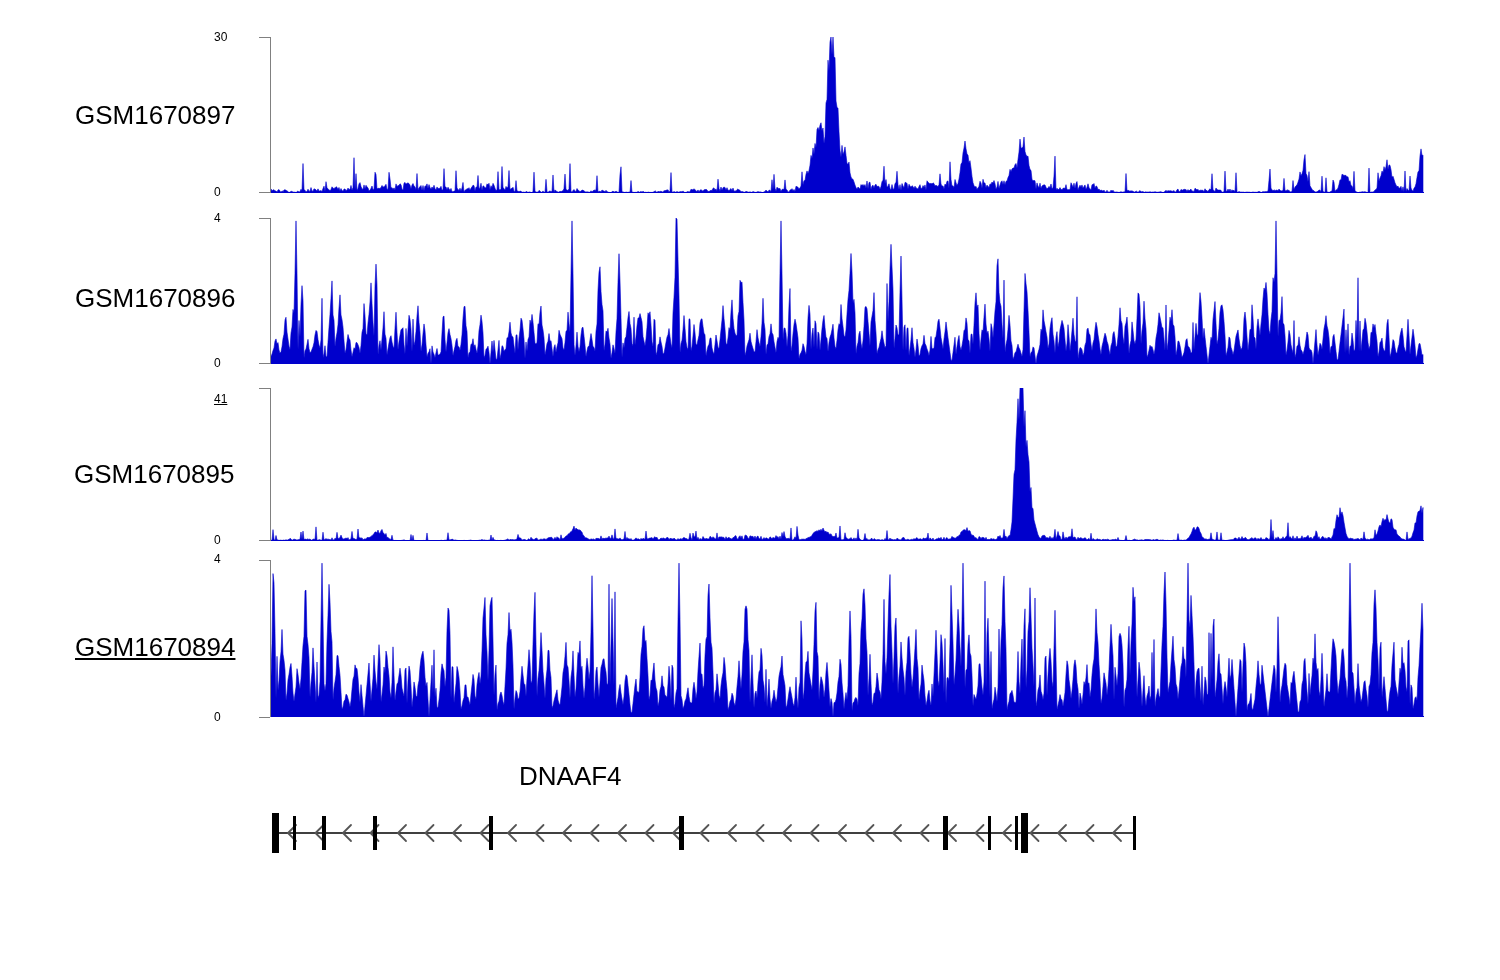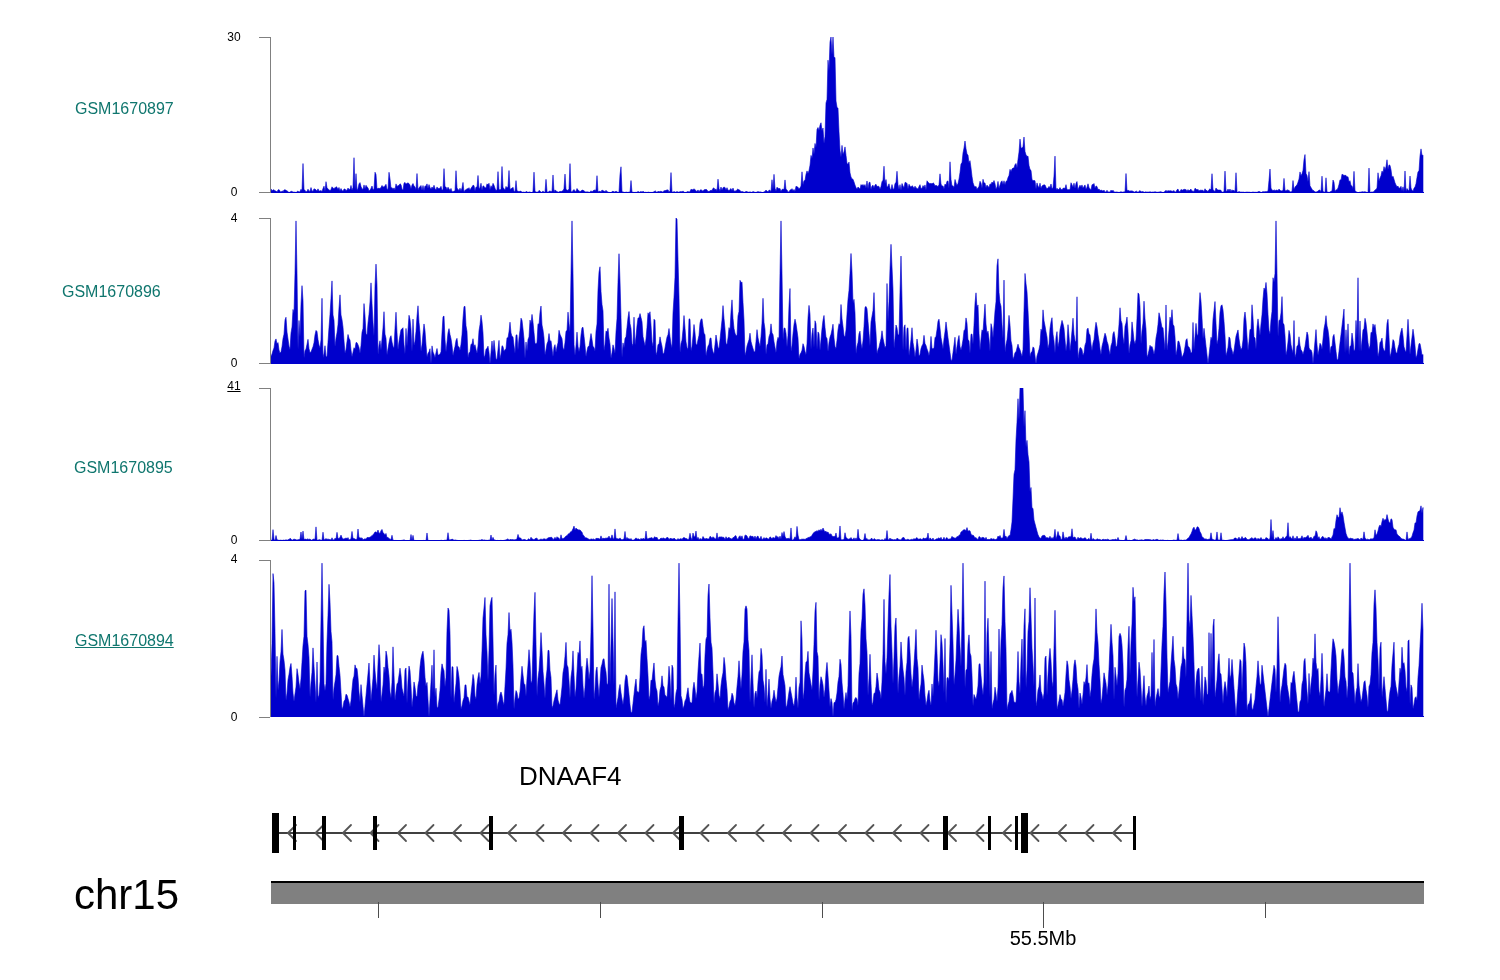--- a/index.html
+++ b/index.html
@@ -2,25 +2,25 @@
 <html><head>
 <meta charset="utf-8">
 <style>
   html,body{margin:0;padding:0;background:#ffffff;}
   body{width:1500px;height:980px;position:relative;overflow:hidden;
        font-family:"Liberation Sans","DejaVu Sans",sans-serif;color:#000;}
   .stage{position:absolute;left:0;top:0;width:1500px;height:980px;}
 
   
   .track{position:absolute;left:0;width:1500px;}
-  .track-label{position:absolute;font-size:16px;color:#0f766e;white-space:nowrap;
+  .track-label{position:absolute;font-size:26px;color:#000000;white-space:nowrap;
                text-align:right;}
   .axis{position:absolute;width:1px;background:#808080;left:270px;}
   .axis-top-tick,.axis-bot-tick{position:absolute;height:1px;background:#808080;width:11px;left:259px;}
-  .axis-num{position:absolute;font-size:12px;color:#000;text-align:center;
+  .axis-num{position:absolute;font-size:12px;color:#000;text-align:left;
             width:40px;left:214px;line-height:1;}
   .plot{position:absolute;left:271px;overflow:hidden;}
   .plot svg{display:block;}
 
   
   .gene-row{position:absolute;left:0;width:1235px;}
   .gene-name{position:absolute;font-size:26px;color:#000;white-space:nowrap;}
   .gene-svg{position:absolute;left:0;top:0;}
 
   
@@ -44,37 +44,37 @@
     <div class="axis-bot-tick" style="top:192px;"></div>
     <div class="plot" style="top:37px;width:1153px;height:156px;">
       <svg id="sig0" width="1153" height="156" viewBox="0 0 1153 156" preserveAspectRatio="none">
           <path d="M0,156 L0,151.94 L1,154.03 L2,152.82 L3,152.88 L4,153.86 L5,154.08 L6,154.94 L7,153.04 L8,152.61 L9,153.99 L10,155.44 L11,153.85 L12,154.67 L13,152.96 L14,152.78 L15,153.29 L16,153.93 L17,154.46 L18,155.52 L19,155.13 L20,154.13 L21,154.50 L22,155.02 L23,155.20 L24,155.10 L25,155.56 L26,154.83 L27,153.90 L28,155.18 L29,154.51 L30,152.27 L31,153.47 L32,126.55 L33,152.74 L34,153.26 L35,154.80 L36,154.44 L37,152.19 L38,153.90 L39,154.48 L40,150.55 L41,153.95 L42,154.29 L43,151.77 L44,152.32 L45,152.80 L46,153.88 L47,151.85 L48,154.00 L49,154.07 L50,153.41 L51,154.41 L52,151.53 L53,149.17 L54,154.26 L55,144.68 L56,150.68 L57,151.83 L58,152.95 L59,153.51 L60,152.47 L61,149.78 L62,151.28 L63,151.43 L64,150.88 L65,149.69 L66,150.31 L67,152.49 L68,150.44 L69,154.00 L70,151.53 L71,153.57 L72,154.18 L73,152.09 L74,151.95 L75,153.39 L76,153.25 L77,151.06 L78,152.58 L79,152.41 L80,148.43 L81,153.25 L82,150.47 L83,120.72 L84,152.93 L85,136.66 L86,153.51 L87,151.27 L88,146.89 L89,145.60 L90,149.61 L91,151.85 L92,152.42 L93,147.93 L94,151.63 L95,148.24 L96,149.95 L97,150.83 L98,154.05 L99,153.05 L100,151.38 L101,149.01 L102,152.41 L103,152.50 L104,135.21 L105,137.44 L106,152.03 L107,151.22 L108,151.34 L109,151.50 L110,150.57 L111,148.48 L112,149.64 L113,150.26 L114,148.66 L115,147.31 L116,152.28 L117,152.21 L118,135.28 L119,141.90 L120,151.14 L121,150.62 L122,152.62 L123,150.85 L124,152.90 L125,146.88 L126,149.43 L127,148.65 L128,148.45 L129,146.78 L130,147.61 L131,152.11 L132,153.26 L133,146.22 L134,145.40 L135,147.14 L136,146.13 L137,145.95 L138,146.58 L139,148.20 L140,151.78 L141,148.05 L142,146.52 L143,149.02 L144,149.96 L145,152.52 L146,136.54 L147,152.93 L148,150.63 L149,149.87 L150,148.48 L151,153.41 L152,148.51 L153,153.69 L154,148.85 L155,149.48 L156,146.87 L157,151.43 L158,147.60 L159,150.40 L160,152.31 L161,149.94 L162,151.49 L163,148.26 L164,151.57 L165,153.07 L166,149.93 L167,151.50 L168,151.38 L169,151.32 L170,149.32 L171,153.30 L172,152.59 L173,131.64 L174,149.89 L175,149.98 L176,152.67 L177,150.18 L178,151.76 L179,153.49 L180,151.42 L181,154.44 L182,154.83 L183,153.99 L184,154.02 L185,133.73 L186,150.91 L187,152.50 L188,153.42 L189,151.18 L190,153.95 L191,151.05 L192,145.41 L193,154.96 L194,153.18 L195,152.63 L196,151.83 L197,151.69 L198,150.66 L199,153.37 L200,151.21 L201,149.86 L202,148.21 L203,148.60 L204,154.10 L205,150.05 L206,150.20 L207,138.48 L208,151.63 L209,150.85 L210,146.23 L211,153.14 L212,148.84 L213,149.37 L214,150.72 L215,151.06 L216,146.85 L217,148.04 L218,146.25 L219,152.67 L220,148.66 L221,150.84 L222,146.37 L223,148.25 L224,151.27 L225,153.52 L226,152.76 L227,134.63 L228,151.98 L229,153.25 L230,151.64 L231,129.53 L232,150.27 L233,151.77 L234,152.92 L235,149.39 L236,150.72 L237,149.88 L238,133.54 L239,152.44 L240,151.68 L241,151.25 L242,150.26 L243,154.24 L244,154.79 L245,143.63 L246,153.87 L247,154.25 L248,154.50 L249,154.34 L250,154.10 L251,155.39 L252,155.07 L253,155.10 L254,155.44 L255,154.44 L256,154.80 L257,155.51 L258,154.93 L259,154.96 L260,155.56 L261,155.48 L262,154.60 L263,135.15 L264,154.34 L265,155.12 L266,155.12 L267,155.14 L268,153.43 L269,153.98 L270,155.34 L271,155.27 L272,153.92 L273,155.43 L274,155.04 L275,142.30 L276,154.36 L277,155.44 L278,154.19 L279,154.09 L280,154.38 L281,154.60 L282,137.98 L283,154.90 L284,152.85 L285,153.94 L286,154.56 L287,155.10 L288,155.17 L289,154.04 L290,154.83 L291,154.06 L292,153.72 L293,151.60 L294,137.07 L295,152.58 L296,153.00 L297,153.60 L298,151.71 L299,126.62 L300,154.34 L301,155.13 L302,153.50 L303,152.51 L304,154.16 L305,154.56 L306,151.50 L307,153.07 L308,153.89 L309,154.45 L310,154.34 L311,153.00 L312,153.34 L313,153.80 L314,154.76 L315,155.06 L316,154.85 L317,154.98 L318,155.16 L319,155.37 L320,153.78 L321,154.83 L322,153.91 L323,153.06 L324,153.14 L325,153.21 L326,138.70 L327,155.00 L328,154.36 L329,154.31 L330,154.91 L331,152.98 L332,153.74 L333,154.00 L334,154.77 L335,153.37 L336,154.40 L337,155.20 L338,155.40 L339,155.46 L340,155.55 L341,154.87 L342,154.03 L343,155.00 L344,154.85 L345,154.19 L346,154.67 L347,155.62 L348,154.93 L349,137.85 L350,129.79 L351,154.75 L352,154.90 L353,155.25 L354,155.53 L355,155.04 L356,155.23 L357,155.47 L358,154.99 L359,155.16 L360,143.56 L361,155.23 L362,155.14 L363,155.47 L364,155.31 L365,155.35 L366,155.29 L367,154.27 L368,155.22 L369,155.24 L370,154.13 L371,155.50 L372,154.11 L373,155.24 L374,155.44 L375,155.07 L376,155.68 L377,154.99 L378,155.27 L379,155.47 L380,155.34 L381,155.51 L382,155.23 L383,154.84 L384,153.71 L385,154.68 L386,155.40 L387,154.17 L388,154.86 L389,154.49 L390,154.23 L391,154.72 L392,155.17 L393,153.57 L394,153.95 L395,153.08 L396,153.19 L397,152.74 L398,154.92 L399,153.73 L400,135.58 L401,155.25 L402,154.99 L403,154.65 L404,154.87 L405,155.64 L406,154.19 L407,155.59 L408,154.84 L409,154.91 L410,154.36 L411,155.11 L412,153.91 L413,155.15 L414,155.48 L415,155.32 L416,154.97 L417,154.28 L418,155.21 L419,154.44 L420,152.26 L421,152.70 L422,152.84 L423,151.75 L424,152.80 L425,153.75 L426,154.54 L427,152.93 L428,154.67 L429,153.22 L430,152.67 L431,153.39 L432,154.25 L433,152.68 L434,152.78 L435,152.35 L436,152.91 L437,154.53 L438,154.27 L439,154.03 L440,152.98 L441,153.73 L442,151.29 L443,150.89 L444,153.05 L445,151.89 L446,154.08 L447,142.13 L448,151.56 L449,153.98 L450,150.03 L451,153.29 L452,150.64 L453,150.19 L454,150.41 L455,152.94 L456,150.67 L457,153.17 L458,153.54 L459,152.41 L460,151.56 L461,153.84 L462,151.06 L463,153.99 L464,154.37 L465,153.68 L466,152.64 L467,151.91 L468,152.92 L469,153.30 L470,154.86 L471,154.55 L472,154.65 L473,155.32 L474,155.15 L475,154.35 L476,154.67 L477,155.00 L478,155.32 L479,154.76 L480,155.34 L481,155.36 L482,154.45 L483,154.90 L484,155.31 L485,155.42 L486,154.97 L487,154.58 L488,154.93 L489,154.88 L490,154.90 L491,155.61 L492,155.47 L493,154.89 L494,154.42 L495,153.02 L496,154.32 L497,154.73 L498,153.16 L499,153.27 L500,154.51 L501,142.76 L502,152.84 L503,137.33 L504,151.36 L505,153.88 L506,150.17 L507,151.16 L508,151.65 L509,151.38 L510,154.40 L511,152.42 L512,152.11 L513,152.62 L514,142.92 L515,152.42 L516,152.88 L517,154.94 L518,155.00 L519,153.10 L520,152.75 L521,151.64 L522,153.77 L523,152.43 L524,154.42 L525,149.21 L526,149.84 L527,150.18 L528,151.96 L529,150.82 L530,149.12 L531,134.82 L532,147.68 L533,143.71 L534,143.60 L535,137.35 L536,133.92 L537,136.44 L538,133.57 L539,128.24 L540,118.44 L541,121.42 L542,110.96 L543,117.14 L544,106.46 L545,110.83 L546,92.44 L547,90.52 L548,93.62 L549,88.27 L550,85.78 L551,94.10 L552,91.02 L553,106.53 L554,99.41 L555,65.91 L556,62.41 L557,23.16 L558,33.94 L559,5.08 L560,0.00 L561,17.72 L562,0.00 L563,20.47 L564,20.50 L565,64.00 L566,70.24 L567,71.31 L568,94.74 L569,113.29 L570,120.29 L571,108.38 L572,117.58 L573,114.86 L574,109.91 L575,118.31 L576,126.57 L577,127.22 L578,125.12 L579,135.83 L580,139.90 L581,142.03 L582,142.23 L583,144.90 L584,148.05 L585,150.52 L586,151.88 L587,150.02 L588,150.95 L589,151.94 L590,147.57 L591,148.61 L592,147.45 L593,149.18 L594,147.49 L595,151.32 L596,143.98 L597,151.99 L598,145.49 L599,145.17 L600,152.56 L601,149.06 L602,148.17 L603,150.91 L604,148.07 L605,147.22 L606,149.58 L607,149.23 L608,149.40 L609,152.36 L610,149.54 L611,144.65 L612,143.16 L613,129.18 L614,146.87 L615,142.53 L616,150.30 L617,149.15 L618,146.79 L619,151.51 L620,152.75 L621,147.52 L622,152.16 L623,152.05 L624,146.42 L625,145.59 L626,134.22 L627,147.57 L628,152.44 L629,147.66 L630,153.21 L631,146.53 L632,148.99 L633,150.87 L634,145.43 L635,145.45 L636,146.46 L637,152.01 L638,147.24 L639,149.02 L640,150.24 L641,148.67 L642,149.48 L643,151.54 L644,149.15 L645,150.71 L646,151.45 L647,152.00 L648,149.58 L649,147.66 L650,151.38 L651,151.59 L652,148.58 L653,150.54 L654,147.92 L655,152.91 L656,143.77 L657,145.19 L658,146.13 L659,146.74 L660,146.23 L661,147.06 L662,145.84 L663,146.62 L664,149.03 L665,148.16 L666,148.92 L667,149.49 L668,147.78 L669,136.85 L670,146.98 L671,149.36 L672,148.87 L673,151.95 L674,147.05 L675,148.27 L676,144.25 L677,144.00 L678,151.19 L679,124.83 L680,142.51 L681,149.02 L682,148.79 L683,150.79 L684,142.47 L685,145.71 L686,148.48 L687,146.48 L688,141.98 L689,135.53 L690,126.79 L691,125.81 L692,116.00 L693,110.97 L694,104.01 L695,111.70 L696,116.88 L697,118.13 L698,125.94 L699,123.70 L700,131.01 L701,139.38 L702,145.67 L703,148.50 L704,150.26 L705,149.34 L706,152.39 L707,150.87 L708,149.38 L709,144.26 L710,145.96 L711,151.31 L712,142.26 L713,146.09 L714,145.91 L715,150.78 L716,148.11 L717,149.50 L718,150.40 L719,146.91 L720,147.39 L721,145.03 L722,146.37 L723,143.54 L724,146.69 L725,152.26 L726,149.96 L727,144.40 L728,151.38 L729,148.07 L730,144.88 L731,143.77 L732,147.61 L733,143.78 L734,147.67 L735,144.37 L736,144.01 L737,140.61 L738,138.54 L739,132.36 L740,134.80 L741,131.90 L742,131.11 L743,131.01 L744,127.69 L745,126.46 L746,130.91 L747,122.48 L748,115.10 L749,102.06 L750,110.80 L751,111.35 L752,109.59 L753,100.03 L754,114.51 L755,117.78 L756,119.50 L757,119.11 L758,128.47 L759,132.47 L760,133.35 L761,142.31 L762,143.82 L763,143.38 L764,143.78 L765,151.88 L766,145.92 L767,149.10 L768,150.86 L769,146.17 L770,151.49 L771,148.97 L772,148.31 L773,147.87 L774,147.99 L775,150.33 L776,151.86 L777,151.02 L778,149.40 L779,150.67 L780,146.97 L781,151.86 L782,150.45 L783,139.11 L784,119.10 L785,152.92 L786,151.15 L787,152.52 L788,152.45 L789,150.60 L790,152.41 L791,152.73 L792,151.31 L793,151.11 L794,151.49 L795,147.65 L796,152.56 L797,152.85 L798,152.56 L799,152.71 L800,145.74 L801,147.85 L802,150.28 L803,146.18 L804,151.49 L805,146.39 L806,144.55 L807,152.90 L808,150.36 L809,148.18 L810,150.07 L811,147.92 L812,151.24 L813,149.44 L814,147.93 L815,152.14 L816,150.21 L817,146.79 L818,150.40 L819,151.95 L820,152.93 L821,147.76 L822,147.57 L823,146.51 L824,151.37 L825,148.93 L826,149.51 L827,152.79 L828,151.94 L829,153.48 L830,153.32 L831,153.18 L832,154.18 L833,153.08 L834,155.04 L835,154.99 L836,153.26 L837,155.13 L838,154.86 L839,155.24 L840,153.12 L841,154.21 L842,153.13 L843,154.71 L844,155.39 L845,154.86 L846,155.18 L847,155.07 L848,155.63 L849,155.00 L850,154.80 L851,155.11 L852,155.23 L853,154.69 L854,155.00 L855,136.52 L856,153.67 L857,153.16 L858,153.72 L859,154.29 L860,153.65 L861,154.13 L862,154.03 L863,155.25 L864,154.94 L865,153.89 L866,154.63 L867,155.30 L868,154.44 L869,153.52 L870,154.60 L871,155.11 L872,154.26 L873,155.51 L874,155.05 L875,154.78 L876,155.37 L877,154.87 L878,155.36 L879,154.62 L880,155.34 L881,155.04 L882,155.05 L883,155.03 L884,154.76 L885,154.88 L886,155.39 L887,155.05 L888,155.14 L889,154.73 L890,154.80 L891,155.20 L892,155.62 L893,155.16 L894,154.31 L895,153.27 L896,154.40 L897,153.60 L898,153.97 L899,153.71 L900,153.86 L901,154.23 L902,154.28 L903,153.51 L904,155.23 L905,154.82 L906,152.78 L907,152.08 L908,154.52 L909,154.63 L910,152.50 L911,152.97 L912,153.26 L913,152.01 L914,152.69 L915,152.50 L916,154.41 L917,152.61 L918,154.09 L919,152.86 L920,152.16 L921,154.00 L922,154.13 L923,154.40 L924,151.29 L925,151.96 L926,153.04 L927,152.31 L928,154.25 L929,152.94 L930,153.53 L931,152.99 L932,153.59 L933,154.41 L934,151.74 L935,153.58 L936,153.49 L937,154.60 L938,152.67 L939,151.87 L940,153.09 L941,136.73 L942,152.88 L943,153.46 L944,154.47 L945,150.98 L946,152.57 L947,153.04 L948,153.09 L949,153.07 L950,153.37 L951,155.45 L952,154.90 L953,154.80 L954,134.11 L955,153.99 L956,154.32 L957,152.08 L958,153.94 L959,152.01 L960,154.64 L961,152.75 L962,153.76 L963,153.28 L964,154.49 L965,135.75 L966,154.79 L967,155.64 L968,154.25 L969,155.27 L970,154.90 L971,155.30 L972,154.97 L973,155.27 L974,155.41 L975,155.10 L976,155.08 L977,155.12 L978,155.22 L979,155.14 L980,155.60 L981,155.12 L982,155.08 L983,155.10 L984,155.38 L985,155.06 L986,155.48 L987,154.66 L988,154.52 L989,154.69 L990,155.63 L991,155.18 L992,154.42 L993,154.95 L994,154.58 L995,154.66 L996,154.56 L997,154.09 L998,143.26 L999,132.02 L1000,151.14 L1001,152.66 L1002,153.87 L1003,152.72 L1004,153.68 L1005,153.21 L1006,152.99 L1007,153.78 L1008,152.08 L1009,153.18 L1010,153.92 L1011,153.87 L1012,153.50 L1013,141.38 L1014,153.48 L1015,153.89 L1016,152.64 L1017,153.41 L1018,153.22 L1019,154.84 L1020,154.96 L1021,154.25 L1022,143.53 L1023,152.46 L1024,150.17 L1025,148.79 L1026,147.98 L1027,145.23 L1028,142.07 L1029,134.92 L1030,138.70 L1031,136.86 L1032,133.33 L1033,122.75 L1034,117.54 L1035,136.51 L1036,138.44 L1037,144.86 L1038,134.65 L1039,148.78 L1040,150.51 L1041,152.22 L1042,153.43 L1043,153.87 L1044,154.86 L1045,155.22 L1046,154.55 L1047,154.33 L1048,152.97 L1049,153.17 L1050,154.81 L1051,139.15 L1052,154.68 L1053,154.83 L1054,155.58 L1055,140.80 L1056,155.05 L1057,155.08 L1058,155.45 L1059,155.06 L1060,154.23 L1061,154.11 L1062,143.03 L1063,145.19 L1064,154.60 L1065,152.95 L1066,152.78 L1067,150.88 L1068,147.47 L1069,142.81 L1070,143.20 L1071,137.20 L1072,137.74 L1073,138.43 L1074,138.33 L1075,138.47 L1076,140.05 L1077,139.75 L1078,144.76 L1079,143.71 L1080,148.52 L1081,149.09 L1082,151.70 L1083,134.33 L1084,153.69 L1085,154.60 L1086,155.25 L1087,155.50 L1088,155.55 L1089,154.89 L1090,155.39 L1091,154.57 L1092,154.99 L1093,154.83 L1094,154.75 L1095,154.99 L1096,155.47 L1097,155.71 L1098,131.08 L1099,155.62 L1100,155.15 L1101,154.90 L1102,155.10 L1103,154.38 L1104,153.01 L1105,152.60 L1106,151.02 L1107,135.79 L1108,144.31 L1109,141.01 L1110,138.70 L1111,134.12 L1112,135.83 L1113,129.64 L1114,132.96 L1115,129.73 L1116,122.77 L1117,132.40 L1118,127.90 L1119,128.33 L1120,132.73 L1121,140.37 L1122,139.22 L1123,142.37 L1124,145.72 L1125,148.03 L1126,149.83 L1127,149.12 L1128,151.25 L1129,151.07 L1130,149.34 L1131,154.06 L1132,149.85 L1133,154.65 L1134,133.97 L1135,154.61 L1136,151.47 L1137,153.10 L1138,153.91 L1139,139.02 L1140,150.98 L1141,153.25 L1142,154.22 L1143,151.24 L1144,149.90 L1145,146.66 L1146,140.49 L1147,134.72 L1148,134.05 L1149,119.04 L1150,111.88 L1151,118.42 L1152,118.08 L1152,156 Z" fill="#0000CC" stroke="#0000CC" stroke-width="0.6"></path>
           <rect x="0" y="155" width="1153" height="1" fill="#0000CC"></rect>
         </svg>
     </div>
   </div>
 
   <div class="track" style="top:205px;height:170px;">
-    <div class="track-label" style="left:62px;top:78px;">GSM1670896</div>
+    <div class="track-label" style="left:75px;top:78px;">GSM1670896</div>
     <div class="axis-num" style="top:7px;">4</div>
     <div class="axis-num" style="top:152px;">0</div>
     <div class="axis" style="top:13px;height:146px;"></div>
     <div class="axis-top-tick" style="top:13px;"></div>
     <div class="axis-bot-tick" style="top:158px;"></div>
     <div class="plot" style="top:13px;width:1153px;height:146px;">
       <svg id="sig1" width="1153" height="146" viewBox="0 0 1153 146" preserveAspectRatio="none">
           <path d="M0,146 L0,138.50 L1,136.09 L2,132.55 L3,129.88 L4,123.00 L5,120.93 L6,126.08 L7,124.62 L8,131.95 L9,135.32 L10,133.87 L11,128.67 L12,120.56 L13,116.16 L14,101.95 L15,99.26 L16,114.08 L17,121.12 L18,128.16 L19,131.53 L20,114.93 L21,109.00 L22,91.48 L23,95.13 L24,55.48 L25,2.92 L26,55.48 L27,131.65 L28,102.49 L29,118.89 L30,86.17 L31,67.67 L32,82.56 L33,140.03 L34,132.74 L35,131.04 L36,126.32 L37,121.32 L38,130.63 L39,134.69 L40,134.11 L41,131.28 L42,128.74 L43,124.76 L44,116.98 L45,112.38 L46,113.54 L47,121.57 L48,127.08 L49,129.88 L50,121.95 L51,80.30 L52,139.72 L53,135.23 L54,127.72 L55,138.70 L56,138.70 L57,124.10 L58,109.50 L59,96.56 L60,80.30 L61,62.91 L62,96.95 L63,102.28 L64,128.83 L65,120.16 L66,114.76 L67,106.84 L68,89.90 L69,76.87 L70,96.96 L71,101.63 L72,109.18 L73,122.85 L74,135.28 L75,131.42 L76,123.44 L77,116.47 L78,120.35 L79,122.12 L80,132.00 L81,138.79 L82,134.26 L83,129.72 L84,131.36 L85,124.57 L86,124.66 L87,126.72 L88,129.48 L89,135.31 L90,127.56 L91,114.37 L92,110.43 L93,85.59 L94,98.01 L95,115.58 L96,117.20 L97,104.99 L98,96.18 L99,83.99 L100,64.87 L101,85.45 L102,104.69 L103,118.09 L104,68.46 L105,46.12 L106,67.18 L107,136.72 L108,127.20 L109,122.73 L110,131.92 L111,121.01 L112,110.02 L113,93.73 L114,116.13 L115,120.33 L116,136.99 L117,130.80 L118,124.80 L119,119.72 L120,117.69 L121,124.02 L122,128.34 L123,130.14 L124,110.43 L125,94.20 L126,114.47 L127,131.84 L128,123.40 L129,117.29 L130,111.63 L131,111.09 L132,109.72 L133,126.50 L134,135.89 L135,110.44 L136,128.31 L137,111.62 L138,97.25 L139,101.36 L140,111.39 L141,133.99 L142,101.05 L143,127.52 L144,123.20 L145,113.38 L146,98.20 L147,87.79 L148,104.23 L149,114.17 L150,133.56 L151,126.78 L152,115.78 L153,105.95 L154,112.77 L155,126.87 L156,138.92 L157,135.42 L158,133.81 L159,130.72 L160,146.00 L161,127.88 L162,134.00 L163,136.16 L164,139.84 L165,134.71 L166,130.48 L167,137.08 L168,137.08 L169,135.97 L170,133.90 L171,114.75 L172,98.83 L173,97.99 L174,121.46 L175,134.08 L176,124.50 L177,114.85 L178,110.62 L179,116.58 L180,120.66 L181,127.29 L182,137.73 L183,132.58 L184,128.55 L185,122.38 L186,120.33 L187,128.75 L188,128.79 L189,132.48 L190,126.32 L191,116.81 L192,100.13 L193,88.67 L194,88.32 L195,107.71 L196,113.51 L197,139.69 L198,134.92 L199,133.72 L200,126.21 L201,126.20 L202,120.73 L203,128.71 L204,126.73 L205,131.34 L206,135.59 L207,127.90 L208,112.80 L209,106.64 L210,97.12 L211,103.47 L212,115.02 L213,139.80 L214,137.18 L215,131.33 L216,130.23 L217,128.17 L218,134.53 L219,146.00 L220,134.53 L221,123.06 L222,134.18 L223,122.38 L224,131.83 L225,141.28 L226,141.28 L227,131.83 L228,122.38 L229,140.66 L230,136.00 L231,127.72 L232,128.38 L233,133.52 L234,131.77 L235,130.45 L236,119.79 L237,119.92 L238,113.81 L239,104.17 L240,114.91 L241,118.39 L242,118.88 L243,127.51 L244,135.44 L245,117.16 L246,116.79 L247,131.99 L248,119.98 L249,112.27 L250,100.15 L251,102.30 L252,111.10 L253,120.96 L254,140.58 L255,123.98 L256,133.23 L257,121.53 L258,118.89 L259,102.09 L260,106.04 L261,96.38 L262,104.23 L263,114.42 L264,124.96 L265,126.33 L266,124.37 L267,105.73 L268,106.54 L269,94.35 L270,88.06 L271,106.97 L272,111.95 L273,119.93 L274,137.04 L275,131.87 L276,125.70 L277,123.30 L278,115.55 L279,123.49 L280,122.68 L281,130.37 L282,138.80 L283,129.34 L284,126.64 L285,134.47 L286,128.67 L287,124.66 L288,112.29 L289,116.24 L290,118.47 L291,120.67 L292,130.05 L293,132.08 L294,124.42 L295,113.13 L296,112.47 L297,94.12 L298,105.50 L299,114.01 L300,55.48 L301,2.92 L302,55.48 L303,126.48 L304,137.52 L305,127.97 L306,114.08 L307,128.21 L308,133.67 L309,128.74 L310,117.02 L311,109.85 L312,109.23 L313,118.17 L314,127.16 L315,138.80 L316,132.82 L317,128.57 L318,128.56 L319,121.90 L320,115.54 L321,121.56 L322,128.61 L323,129.40 L324,133.26 L325,113.26 L326,106.05 L327,72.19 L328,54.28 L329,48.81 L330,73.54 L331,86.45 L332,93.01 L333,132.64 L334,126.21 L335,112.92 L336,114.15 L337,110.27 L338,119.92 L339,126.23 L340,140.59 L341,134.68 L342,126.84 L343,130.48 L344,135.58 L345,113.96 L346,100.75 L347,64.33 L348,35.72 L349,62.91 L350,99.60 L351,139.66 L352,124.91 L353,130.10 L354,120.52 L355,118.71 L356,109.22 L357,99.65 L358,93.51 L359,105.57 L360,110.45 L361,125.62 L362,127.70 L363,99.15 L364,126.89 L365,118.83 L366,107.65 L367,100.00 L368,99.92 L369,95.57 L370,99.55 L371,103.83 L372,118.62 L373,123.34 L374,128.03 L375,120.90 L376,109.35 L377,94.80 L378,97.03 L379,93.77 L380,107.03 L381,123.87 L382,128.45 L383,101.22 L384,102.47 L385,137.21 L386,133.96 L387,126.48 L388,126.34 L389,118.86 L390,123.96 L391,128.36 L392,135.93 L393,135.36 L394,130.04 L395,124.23 L396,119.17 L397,116.67 L398,110.51 L399,118.78 L400,125.95 L401,130.04 L402,94.90 L403,79.13 L404,59.15 L405,0.00 L406,1.27 L407,41.35 L408,78.98 L409,134.71 L410,125.51 L411,122.15 L412,111.68 L413,97.56 L414,110.22 L415,123.76 L416,129.38 L417,131.60 L418,100.85 L419,101.26 L420,133.03 L421,128.35 L422,117.95 L423,106.50 L424,114.97 L425,126.77 L426,126.69 L427,121.70 L428,117.31 L429,105.10 L430,101.36 L431,100.79 L432,108.40 L433,115.20 L434,116.86 L435,137.89 L436,132.42 L437,128.15 L438,126.32 L439,120.29 L440,119.94 L441,129.80 L442,134.11 L443,135.99 L444,126.53 L445,116.99 L446,122.86 L447,129.33 L448,130.41 L449,121.65 L450,111.64 L451,102.12 L452,87.61 L453,100.61 L454,110.93 L455,125.37 L456,126.48 L457,119.94 L458,109.64 L459,112.24 L460,93.94 L461,81.89 L462,100.37 L463,110.39 L464,115.16 L465,117.54 L466,117.68 L467,97.88 L468,93.49 L469,62.33 L470,64.79 L471,63.90 L472,84.53 L473,102.01 L474,137.57 L475,133.86 L476,128.01 L477,124.72 L478,121.64 L479,115.16 L480,123.52 L481,127.27 L482,130.57 L483,133.70 L484,134.04 L485,123.52 L486,111.64 L487,119.75 L488,124.59 L489,128.74 L490,118.55 L491,105.01 L492,80.29 L493,104.32 L494,111.34 L495,136.45 L496,126.96 L497,125.66 L498,118.63 L499,115.72 L500,105.87 L501,114.89 L502,116.55 L503,123.69 L504,129.21 L505,134.83 L506,123.54 L507,119.35 L508,121.11 L509,55.48 L510,2.92 L511,55.48 L512,122.01 L513,110.15 L514,110.04 L515,115.47 L516,129.00 L517,117.18 L518,87.69 L519,70.54 L520,133.53 L521,127.20 L522,115.67 L523,106.42 L524,101.15 L525,105.52 L526,112.61 L527,119.96 L528,140.81 L529,136.41 L530,134.67 L531,132.22 L532,125.69 L533,128.49 L534,133.45 L535,136.67 L536,125.85 L537,99.67 L538,87.36 L539,96.20 L540,131.53 L541,115.94 L542,110.03 L543,129.83 L544,102.76 L545,105.86 L546,131.52 L547,113.93 L548,115.85 L549,132.52 L550,121.33 L551,110.66 L552,102.28 L553,97.46 L554,109.61 L555,118.92 L556,120.55 L557,133.79 L558,124.49 L559,119.12 L560,116.34 L561,111.64 L562,106.20 L563,119.92 L564,128.52 L565,130.75 L566,122.18 L567,112.01 L568,105.71 L569,107.18 L570,86.49 L571,100.76 L572,108.51 L573,117.39 L574,119.06 L575,111.88 L576,96.02 L577,81.44 L578,72.40 L579,55.12 L580,35.49 L581,53.68 L582,84.90 L583,81.38 L584,95.06 L585,135.79 L586,128.29 L587,124.56 L588,115.72 L589,113.14 L590,125.08 L591,130.65 L592,122.64 L593,108.42 L594,89.25 L595,88.41 L596,90.83 L597,103.22 L598,115.35 L599,127.95 L600,104.06 L601,98.28 L602,92.61 L603,74.62 L604,102.37 L605,114.92 L606,135.77 L607,131.65 L608,129.26 L609,124.49 L610,120.60 L611,112.80 L612,120.20 L613,125.12 L614,129.73 L615,127.82 L616,65.52 L617,104.02 L618,83.51 L619,50.79 L620,26.32 L621,49.05 L622,71.50 L623,130.44 L624,120.28 L625,107.03 L626,109.91 L627,116.87 L628,117.06 L629,74.37 L630,38.05 L631,81.18 L632,132.80 L633,109.33 L634,106.82 L635,132.94 L636,110.33 L637,109.89 L638,137.65 L639,130.27 L640,121.41 L641,109.76 L642,124.51 L643,130.42 L644,139.32 L645,131.67 L646,120.99 L647,127.31 L648,138.32 L649,136.49 L650,130.62 L651,127.66 L652,126.04 L653,117.32 L654,125.56 L655,127.42 L656,130.90 L657,133.44 L658,137.73 L659,132.03 L660,118.43 L661,130.46 L662,130.84 L663,130.01 L664,119.68 L665,118.40 L666,111.65 L667,103.23 L668,101.13 L669,110.01 L670,119.54 L671,125.10 L672,131.05 L673,120.96 L674,113.72 L675,103.94 L676,111.59 L677,119.76 L678,126.88 L679,134.53 L680,142.18 L681,142.18 L682,134.53 L683,126.88 L684,119.23 L685,136.42 L686,128.26 L687,121.95 L688,117.47 L689,128.52 L690,132.32 L691,127.60 L692,121.63 L693,112.64 L694,111.30 L695,99.93 L696,105.37 L697,121.83 L698,122.64 L699,135.44 L700,116.27 L701,116.04 L702,126.20 L703,107.04 L704,85.27 L705,74.84 L706,89.58 L707,86.93 L708,115.17 L709,132.22 L710,121.02 L711,111.83 L712,113.46 L713,99.24 L714,86.11 L715,106.00 L716,115.49 L717,113.16 L718,120.84 L719,133.38 L720,105.68 L721,109.83 L722,119.96 L723,107.09 L724,93.05 L725,83.71 L726,47.77 L727,40.84 L728,74.34 L729,84.67 L730,88.28 L731,106.39 L732,120.77 L733,62.12 L734,134.29 L735,126.42 L736,121.80 L737,111.33 L738,97.37 L739,107.04 L740,122.89 L741,127.47 L742,140.88 L743,138.91 L744,134.50 L745,133.92 L746,129.81 L747,126.16 L748,129.63 L749,131.87 L750,135.17 L751,138.39 L752,131.47 L753,92.27 L754,55.48 L755,65.70 L756,73.73 L757,92.31 L758,113.98 L759,139.05 L760,134.58 L761,133.87 L762,128.89 L763,129.94 L764,137.97 L765,146.00 L766,137.97 L767,134.76 L768,131.37 L769,126.39 L770,111.13 L771,113.84 L772,91.87 L773,102.67 L774,107.78 L775,113.69 L776,118.99 L777,130.40 L778,125.95 L779,110.48 L780,103.96 L781,99.73 L782,116.14 L783,122.90 L784,135.11 L785,119.13 L786,113.64 L787,129.36 L788,123.43 L789,111.82 L790,107.08 L791,102.39 L792,105.82 L793,110.31 L794,121.82 L795,133.29 L796,125.13 L797,106.66 L798,118.16 L799,133.35 L800,123.82 L801,112.83 L802,100.17 L803,116.29 L804,122.43 L805,124.32 L806,78.80 L807,141.00 L808,134.34 L809,129.58 L810,130.07 L811,131.81 L812,137.39 L813,134.70 L814,127.16 L815,124.25 L816,111.41 L817,110.11 L818,115.42 L819,117.09 L820,126.10 L821,132.79 L822,124.95 L823,121.59 L824,111.38 L825,104.28 L826,108.72 L827,116.75 L828,122.66 L829,130.78 L830,136.63 L831,128.20 L832,124.35 L833,119.42 L834,115.20 L835,117.96 L836,123.34 L837,126.18 L838,131.95 L839,136.65 L840,127.72 L841,124.63 L842,115.72 L843,113.59 L844,119.53 L845,129.16 L846,127.68 L847,118.82 L848,106.67 L849,89.77 L850,102.62 L851,105.41 L852,119.06 L853,126.22 L854,108.37 L855,104.96 L856,99.04 L857,113.15 L858,135.80 L859,126.92 L860,122.52 L861,103.90 L862,112.55 L863,122.38 L864,125.91 L865,121.20 L866,100.38 L867,74.92 L868,76.22 L869,88.78 L870,126.07 L871,112.87 L872,105.11 L873,83.16 L874,100.64 L875,110.98 L876,139.15 L877,136.80 L878,132.30 L879,127.34 L880,129.28 L881,128.42 L882,131.68 L883,136.49 L884,131.01 L885,120.09 L886,114.80 L887,106.59 L888,94.77 L889,99.00 L890,104.21 L891,109.69 L892,109.77 L893,121.10 L894,132.66 L895,86.98 L896,132.83 L897,124.45 L898,112.21 L899,99.14 L900,103.31 L901,91.72 L902,106.82 L903,107.72 L904,118.78 L905,137.44 L906,131.68 L907,123.03 L908,123.41 L909,127.60 L910,132.87 L911,139.60 L912,137.36 L913,134.57 L914,128.78 L915,122.04 L916,120.65 L917,128.61 L918,129.04 L919,131.17 L920,135.37 L921,134.12 L922,104.45 L923,131.69 L924,118.31 L925,105.37 L926,116.23 L927,117.39 L928,90.21 L929,74.62 L930,83.54 L931,99.84 L932,120.90 L933,110.31 L934,119.23 L935,128.16 L936,137.08 L937,146.00 L938,137.08 L939,128.16 L940,119.23 L941,121.63 L942,101.39 L943,92.47 L944,83.54 L945,105.19 L946,126.55 L947,121.40 L948,110.35 L949,94.15 L950,87.84 L951,86.84 L952,92.10 L953,103.21 L954,117.68 L955,137.74 L956,134.11 L957,129.27 L958,118.91 L959,120.37 L960,129.24 L961,132.16 L962,136.86 L963,132.72 L964,125.51 L965,118.29 L966,115.11 L967,111.95 L968,120.84 L969,127.56 L970,131.85 L971,129.77 L972,121.95 L973,100.65 L974,94.01 L975,102.82 L976,118.77 L977,132.82 L978,123.36 L979,111.41 L980,111.75 L981,86.79 L982,100.02 L983,118.81 L984,120.08 L985,131.31 L986,109.05 L987,100.90 L988,109.05 L989,117.55 L990,105.88 L991,96.75 L992,81.09 L993,70.04 L994,72.32 L995,64.44 L996,75.64 L997,96.21 L998,112.21 L999,116.22 L1000,101.63 L1001,93.47 L1002,59.76 L1003,64.34 L1004,55.48 L1005,2.92 L1006,55.48 L1007,118.68 L1008,102.23 L1009,102.21 L1010,94.90 L1011,78.64 L1012,105.34 L1013,106.32 L1014,117.59 L1015,137.34 L1016,132.14 L1017,123.99 L1018,112.39 L1019,116.57 L1020,126.64 L1021,131.27 L1022,134.94 L1023,102.54 L1024,139.58 L1025,135.74 L1026,128.07 L1027,127.48 L1028,118.77 L1029,127.28 L1030,131.70 L1031,133.33 L1032,136.48 L1033,132.79 L1034,128.36 L1035,121.33 L1036,113.96 L1037,117.12 L1038,129.55 L1039,132.11 L1040,131.87 L1041,134.53 L1042,146.00 L1043,134.53 L1044,123.06 L1045,111.59 L1046,126.83 L1047,137.37 L1048,131.48 L1049,125.28 L1050,126.79 L1051,131.61 L1052,121.07 L1053,110.86 L1054,105.79 L1055,97.70 L1056,107.94 L1057,111.89 L1058,119.67 L1059,136.08 L1060,128.54 L1061,128.65 L1062,118.41 L1063,116.42 L1064,124.87 L1065,133.32 L1066,141.77 L1067,141.77 L1068,133.32 L1069,124.87 L1070,116.42 L1071,107.96 L1072,99.51 L1073,91.06 L1074,135.36 L1075,111.84 L1076,133.40 L1077,105.86 L1078,137.13 L1079,128.47 L1080,127.37 L1081,115.05 L1082,122.28 L1083,133.15 L1084,131.21 L1085,102.51 L1086,121.00 L1087,59.78 L1088,134.01 L1089,102.97 L1090,133.44 L1091,122.14 L1092,112.00 L1093,110.59 L1094,100.30 L1095,105.04 L1096,113.89 L1097,124.52 L1098,131.07 L1099,127.73 L1100,114.31 L1101,114.95 L1102,105.91 L1103,110.12 L1104,106.56 L1105,115.49 L1106,123.11 L1107,138.66 L1108,134.00 L1109,124.59 L1110,123.20 L1111,120.10 L1112,129.80 L1113,132.49 L1114,133.22 L1115,120.75 L1116,105.48 L1117,101.30 L1118,119.02 L1119,138.63 L1120,135.30 L1121,129.46 L1122,121.62 L1123,123.09 L1124,129.77 L1125,134.83 L1126,135.31 L1127,129.80 L1128,126.43 L1129,117.72 L1130,113.34 L1131,110.10 L1132,117.64 L1133,128.72 L1134,132.32 L1135,134.18 L1136,117.88 L1137,101.27 L1138,117.21 L1139,136.65 L1140,127.19 L1141,119.25 L1142,111.16 L1143,118.03 L1144,127.86 L1145,140.00 L1146,137.17 L1147,131.20 L1148,125.69 L1149,125.58 L1150,130.79 L1151,137.31 L1152,136.42 L1152,146 Z" fill="#0000CC" stroke="#0000CC" stroke-width="0.6"></path>
           <rect x="0" y="145" width="1153" height="1" fill="#0000CC"></rect>
         </svg>
     </div>
   </div>
 
   <div class="track" style="top:375px;height:180px;">
     <div class="track-label" style="left:74px;top:84px;">GSM1670895</div>
-    <div class="axis-num" style="top:5px;text-decoration:underline;">41</div>
+    <div class="axis-num" style="top:18px;text-decoration:underline;">41</div>
     <div class="axis-num" style="top:159px;">0</div>
     <div class="axis" style="top:13px;height:153px;"></div>
     <div class="axis-top-tick" style="top:13px;"></div>
     <div class="axis-bot-tick" style="top:165px;"></div>
     <div class="plot" style="top:13px;width:1153px;height:153px;">
       <svg id="sig2" width="1153" height="153" viewBox="0 0 1153 153" preserveAspectRatio="none">
           <path d="M0,153 L0,152.06 L1,152.43 L2,141.63 L3,151.15 L4,152.46 L5,147.46 L6,151.82 L7,151.99 L8,152.41 L9,152.20 L10,152.14 L11,152.47 L12,152.21 L13,151.96 L14,152.50 L15,151.58 L16,152.43 L17,151.70 L18,151.38 L19,150.37 L20,150.99 L21,152.34 L22,151.70 L23,151.07 L24,151.38 L25,151.61 L26,152.25 L27,151.49 L28,151.80 L29,151.08 L30,144.02 L31,151.46 L32,143.12 L33,151.57 L34,151.10 L35,151.25 L36,151.60 L37,150.63 L38,151.78 L39,150.85 L40,152.23 L41,152.11 L42,151.22 L43,150.98 L44,151.53 L45,138.89 L46,152.34 L47,152.16 L48,151.67 L49,151.66 L50,152.21 L51,152.28 L52,144.17 L53,151.83 L54,151.38 L55,150.51 L56,151.45 L57,150.89 L58,151.49 L59,151.48 L60,152.08 L61,149.76 L62,151.88 L63,151.91 L64,150.14 L65,151.06 L66,144.32 L67,150.60 L68,150.46 L69,149.47 L70,147.11 L71,149.57 L72,151.26 L73,150.63 L74,150.73 L75,149.83 L76,150.79 L77,149.61 L78,151.90 L79,151.49 L80,150.69 L81,143.43 L82,150.54 L83,150.38 L84,151.11 L85,151.59 L86,151.03 L87,141.01 L88,150.00 L89,149.62 L90,150.50 L91,149.74 L92,151.80 L93,151.14 L94,150.67 L95,151.23 L96,149.52 L97,149.61 L98,149.58 L99,149.23 L100,148.39 L101,147.70 L102,146.66 L103,145.59 L104,143.94 L105,143.92 L106,144.74 L107,142.02 L108,145.31 L109,145.17 L110,142.73 L111,141.40 L112,144.56 L113,145.62 L114,146.92 L115,145.42 L116,149.70 L117,149.35 L118,150.46 L119,151.22 L120,151.51 L121,147.23 L122,152.21 L123,152.38 L124,152.57 L125,152.29 L126,152.66 L127,152.70 L128,152.64 L129,152.69 L130,152.58 L131,152.22 L132,152.25 L133,151.74 L134,152.37 L135,152.62 L136,152.77 L137,152.68 L138,152.68 L139,152.88 L140,146.50 L141,152.67 L142,147.36 L143,152.74 L144,152.24 L145,152.67 L146,152.88 L147,152.81 L148,152.60 L149,152.66 L150,152.42 L151,152.80 L152,152.40 L153,152.42 L154,152.62 L155,152.72 L156,144.97 L157,152.63 L158,152.43 L159,152.53 L160,152.56 L161,152.56 L162,152.54 L163,152.68 L164,152.82 L165,152.79 L166,152.68 L167,152.74 L168,152.87 L169,152.74 L170,152.10 L171,152.51 L172,152.50 L173,152.55 L174,151.96 L175,152.43 L176,151.86 L177,144.71 L178,151.76 L179,151.88 L180,151.57 L181,151.33 L182,151.26 L183,152.56 L184,151.79 L185,152.32 L186,152.23 L187,152.61 L188,152.57 L189,152.88 L190,152.63 L191,152.68 L192,152.74 L193,152.17 L194,152.66 L195,152.47 L196,152.77 L197,152.49 L198,152.32 L199,152.27 L200,151.90 L201,152.74 L202,152.56 L203,152.59 L204,152.80 L205,152.58 L206,152.42 L207,152.56 L208,152.21 L209,152.14 L210,152.18 L211,151.16 L212,152.45 L213,151.77 L214,152.22 L215,152.21 L216,152.38 L217,152.36 L218,151.96 L219,152.35 L220,146.99 L221,152.41 L222,149.33 L223,152.11 L224,151.84 L225,152.75 L226,152.43 L227,152.37 L228,152.67 L229,152.60 L230,152.17 L231,152.71 L232,152.60 L233,152.25 L234,152.25 L235,151.74 L236,151.52 L237,150.71 L238,152.40 L239,151.21 L240,151.85 L241,151.44 L242,151.65 L243,151.86 L244,151.82 L245,151.62 L246,150.56 L247,146.40 L248,149.63 L249,149.93 L250,150.28 L251,152.32 L252,151.38 L253,151.68 L254,151.21 L255,152.32 L256,152.39 L257,151.21 L258,150.75 L259,152.00 L260,149.23 L261,150.83 L262,151.18 L263,151.76 L264,150.83 L265,150.18 L266,150.15 L267,151.98 L268,152.08 L269,151.50 L270,150.88 L271,151.51 L272,151.13 L273,150.68 L274,150.97 L275,151.38 L276,150.65 L277,149.97 L278,149.53 L279,149.58 L280,149.22 L281,149.49 L282,151.42 L283,150.90 L284,149.31 L285,151.24 L286,148.73 L287,149.78 L288,150.22 L289,151.70 L290,146.82 L291,150.82 L292,150.59 L293,150.18 L294,149.21 L295,147.99 L296,147.81 L297,146.21 L298,145.68 L299,144.47 L300,143.70 L301,142.69 L302,140.81 L303,138.12 L304,142.13 L305,139.99 L306,141.33 L307,141.61 L308,142.24 L309,141.87 L310,143.14 L311,144.13 L312,147.14 L313,147.71 L314,149.65 L315,149.87 L316,150.01 L317,150.74 L318,151.13 L319,151.74 L320,150.75 L321,151.35 L322,151.16 L323,150.88 L324,152.13 L325,150.21 L326,150.62 L327,150.29 L328,150.70 L329,151.33 L330,147.87 L331,151.51 L332,149.85 L333,151.07 L334,149.92 L335,150.59 L336,149.81 L337,150.13 L338,148.08 L339,150.44 L340,150.43 L341,146.87 L342,150.39 L343,151.12 L344,140.91 L345,150.40 L346,150.48 L347,150.89 L348,150.99 L349,149.88 L350,151.23 L351,151.88 L352,151.20 L353,151.09 L354,143.45 L355,151.66 L356,149.39 L357,151.00 L358,150.58 L359,151.56 L360,150.44 L361,152.28 L362,151.99 L363,151.94 L364,150.96 L365,149.84 L366,151.18 L367,150.77 L368,151.12 L369,151.93 L370,150.36 L371,151.36 L372,150.36 L373,150.78 L374,151.27 L375,143.05 L376,150.51 L377,150.98 L378,150.33 L379,150.04 L380,149.89 L381,149.55 L382,150.91 L383,149.41 L384,148.72 L385,149.84 L386,149.28 L387,151.45 L388,151.98 L389,150.97 L390,150.06 L391,150.46 L392,150.16 L393,149.95 L394,151.15 L395,150.19 L396,149.41 L397,149.62 L398,151.43 L399,150.34 L400,150.61 L401,150.87 L402,150.99 L403,150.30 L404,150.72 L405,152.08 L406,151.82 L407,150.51 L408,151.61 L409,150.91 L410,150.57 L411,151.44 L412,149.91 L413,149.60 L414,150.03 L415,150.84 L416,150.61 L417,151.71 L418,150.45 L419,145.24 L420,149.66 L421,151.93 L422,145.07 L423,148.80 L424,148.75 L425,143.05 L426,151.16 L427,149.26 L428,151.65 L429,150.39 L430,151.15 L431,151.27 L432,148.47 L433,150.09 L434,151.22 L435,150.35 L436,150.70 L437,150.89 L438,150.94 L439,148.33 L440,148.91 L441,150.60 L442,148.73 L443,149.81 L444,150.70 L445,151.01 L446,144.91 L447,151.29 L448,148.85 L449,149.36 L450,148.66 L451,149.20 L452,149.19 L453,149.51 L454,151.47 L455,148.69 L456,150.52 L457,150.02 L458,149.13 L459,150.55 L460,150.41 L461,151.36 L462,149.50 L463,149.50 L464,147.80 L465,147.81 L466,150.84 L467,151.13 L468,148.73 L469,147.69 L470,149.90 L471,147.84 L472,151.52 L473,151.36 L474,147.17 L475,147.15 L476,148.02 L477,150.14 L478,150.69 L479,147.78 L480,148.31 L481,148.50 L482,148.34 L483,150.58 L484,148.02 L485,151.05 L486,148.62 L487,148.04 L488,150.54 L489,151.06 L490,148.27 L491,151.62 L492,150.93 L493,149.56 L494,150.69 L495,149.92 L496,149.90 L497,151.25 L498,150.74 L499,148.87 L500,149.62 L501,150.86 L502,149.30 L503,150.14 L504,150.12 L505,147.59 L506,149.45 L507,148.56 L508,150.99 L509,148.11 L510,151.33 L511,144.52 L512,148.83 L513,143.53 L514,148.39 L515,150.46 L516,150.85 L517,150.22 L518,150.53 L519,150.98 L520,139.94 L521,152.10 L522,152.04 L523,150.65 L524,148.76 L525,150.57 L526,138.38 L527,147.11 L528,151.61 L529,151.70 L530,151.39 L531,151.01 L532,151.29 L533,150.95 L534,151.56 L535,150.46 L536,150.47 L537,149.52 L538,149.38 L539,148.94 L540,148.55 L541,147.31 L542,145.39 L543,144.47 L544,143.71 L545,143.53 L546,142.52 L547,143.55 L548,141.74 L549,143.01 L550,141.17 L551,143.07 L552,140.02 L553,142.30 L554,143.79 L555,143.22 L556,144.62 L557,143.94 L558,146.01 L559,146.50 L560,145.72 L561,148.08 L562,148.53 L563,148.60 L564,148.46 L565,144.98 L566,150.04 L567,149.97 L568,149.30 L569,137.98 L570,151.65 L571,151.68 L572,151.68 L573,151.37 L574,144.75 L575,149.45 L576,150.31 L577,151.24 L578,151.02 L579,150.73 L580,149.53 L581,151.19 L582,151.57 L583,149.77 L584,151.97 L585,149.87 L586,151.96 L587,141.26 L588,150.00 L589,150.93 L590,152.17 L591,152.30 L592,152.45 L593,151.02 L594,145.49 L595,151.29 L596,150.39 L597,152.23 L598,151.53 L599,152.21 L600,150.62 L601,150.38 L602,151.69 L603,150.65 L604,151.00 L605,152.20 L606,151.57 L607,151.64 L608,151.42 L609,152.04 L610,152.18 L611,151.54 L612,152.09 L613,152.20 L614,150.38 L615,151.41 L616,142.52 L617,151.79 L618,151.83 L619,150.07 L620,151.62 L621,150.92 L622,152.05 L623,151.56 L624,151.66 L625,151.80 L626,150.21 L627,150.80 L628,151.68 L629,151.68 L630,152.02 L631,150.22 L632,149.56 L633,149.55 L634,151.39 L635,152.02 L636,151.45 L637,151.20 L638,151.66 L639,152.13 L640,151.23 L641,151.39 L642,151.38 L643,150.58 L644,151.26 L645,150.26 L646,149.57 L647,151.18 L648,151.03 L649,150.92 L650,150.72 L651,151.87 L652,150.37 L653,149.96 L654,151.28 L655,149.77 L656,150.41 L657,145.09 L658,151.88 L659,150.06 L660,150.65 L661,151.67 L662,150.03 L663,152.18 L664,151.93 L665,150.86 L666,151.03 L667,150.50 L668,149.73 L669,151.12 L670,149.29 L671,151.84 L672,151.29 L673,149.23 L674,151.91 L675,150.22 L676,149.52 L677,151.61 L678,150.78 L679,151.26 L680,150.38 L681,148.37 L682,149.49 L683,149.77 L684,150.21 L685,150.06 L686,148.50 L687,148.83 L688,147.22 L689,146.97 L690,144.01 L691,143.57 L692,142.18 L693,141.73 L694,141.82 L695,142.64 L696,139.60 L697,143.16 L698,142.71 L699,142.84 L700,145.93 L701,147.59 L702,146.88 L703,148.24 L704,150.12 L705,149.51 L706,151.08 L707,151.42 L708,148.57 L709,149.00 L710,150.73 L711,149.20 L712,149.67 L713,149.56 L714,151.58 L715,149.32 L716,151.78 L717,151.27 L718,151.56 L719,151.48 L720,150.30 L721,151.22 L722,150.96 L723,150.81 L724,151.77 L725,151.27 L726,151.10 L727,148.03 L728,149.21 L729,147.47 L730,149.94 L731,150.35 L732,149.47 L733,141.33 L734,148.85 L735,148.09 L736,150.85 L737,148.70 L738,147.45 L739,147.73 L740,141.52 L741,133.91 L742,110.88 L743,86.20 L744,81.75 L745,51.93 L746,34.19 L747,10.75 L748,31.96 L749,0.00 L750,0.00 L751,0.00 L752,0.00 L753,39.32 L754,22.69 L755,59.33 L756,52.38 L757,66.75 L758,73.92 L759,104.18 L760,99.49 L761,120.07 L762,120.38 L763,131.99 L764,135.72 L765,139.58 L766,143.25 L767,146.63 L768,148.86 L769,150.36 L770,150.20 L771,147.89 L772,147.58 L773,147.19 L774,147.63 L775,150.02 L776,149.40 L777,150.01 L778,150.13 L779,148.21 L780,150.99 L781,149.42 L782,151.07 L783,148.44 L784,141.30 L785,151.11 L786,148.03 L787,143.44 L788,147.63 L789,148.09 L790,151.58 L791,151.39 L792,143.87 L793,149.17 L794,150.97 L795,148.93 L796,150.50 L797,149.32 L798,148.71 L799,148.65 L800,148.85 L801,140.78 L802,149.77 L803,149.26 L804,148.97 L805,150.90 L806,151.64 L807,149.22 L808,150.53 L809,150.31 L810,149.41 L811,150.51 L812,150.99 L813,150.24 L814,149.65 L815,150.41 L816,152.05 L817,150.94 L818,150.48 L819,152.14 L820,145.21 L821,152.04 L822,150.50 L823,151.22 L824,151.93 L825,151.75 L826,150.63 L827,151.32 L828,151.57 L829,151.20 L830,152.14 L831,152.02 L832,150.98 L833,151.76 L834,151.53 L835,151.57 L836,151.68 L837,150.88 L838,151.95 L839,152.42 L840,151.70 L841,151.98 L842,151.18 L843,151.94 L844,151.19 L845,151.28 L846,152.13 L847,149.43 L848,152.35 L849,152.11 L850,152.62 L851,152.23 L852,152.76 L853,152.29 L854,152.13 L855,147.51 L856,152.24 L857,152.51 L858,152.24 L859,152.33 L860,152.66 L861,152.45 L862,151.64 L863,151.45 L864,150.90 L865,152.27 L866,151.57 L867,152.41 L868,152.23 L869,151.89 L870,151.98 L871,151.63 L872,152.39 L873,152.00 L874,151.50 L875,151.51 L876,151.46 L877,151.50 L878,151.60 L879,151.67 L880,151.82 L881,152.45 L882,151.61 L883,151.67 L884,152.21 L885,151.36 L886,151.48 L887,151.41 L888,152.56 L889,152.01 L890,151.93 L891,152.34 L892,151.70 L893,152.54 L894,152.28 L895,152.58 L896,152.35 L897,152.26 L898,152.66 L899,152.41 L900,152.78 L901,152.63 L902,152.18 L903,151.90 L904,152.39 L905,152.17 L906,152.19 L907,145.55 L908,151.65 L909,152.40 L910,151.88 L911,152.34 L912,152.48 L913,152.02 L914,152.02 L915,152.13 L916,151.07 L917,150.32 L918,149.54 L919,147.54 L920,145.95 L921,143.42 L922,140.42 L923,139.14 L924,142.37 L925,141.54 L926,139.10 L927,138.80 L928,140.54 L929,143.78 L930,145.45 L931,148.52 L932,149.55 L933,150.47 L934,151.16 L935,150.72 L936,151.52 L937,151.51 L938,151.01 L939,151.32 L940,144.81 L941,151.06 L942,151.62 L943,151.85 L944,152.32 L945,151.27 L946,143.94 L947,152.30 L948,151.78 L949,152.50 L950,144.74 L951,152.26 L952,152.33 L953,152.07 L954,152.73 L955,152.26 L956,152.65 L957,152.01 L958,152.10 L959,151.70 L960,151.81 L961,151.60 L962,151.78 L963,150.56 L964,150.09 L965,149.96 L966,151.46 L967,150.71 L968,149.14 L969,151.16 L970,150.93 L971,148.50 L972,150.69 L973,150.58 L974,149.48 L975,149.83 L976,151.50 L977,151.58 L978,151.71 L979,150.79 L980,150.38 L981,149.59 L982,151.23 L983,150.53 L984,149.67 L985,150.15 L986,151.81 L987,150.19 L988,151.22 L989,150.97 L990,149.47 L991,151.47 L992,151.22 L993,151.30 L994,151.56 L995,149.44 L996,150.27 L997,150.62 L998,151.92 L999,150.11 L1000,131.50 L1001,149.96 L1002,142.60 L1003,151.77 L1004,151.51 L1005,149.50 L1006,151.34 L1007,148.77 L1008,150.18 L1009,151.44 L1010,150.58 L1011,150.95 L1012,148.70 L1013,151.00 L1014,150.28 L1015,148.54 L1016,148.24 L1017,134.73 L1018,150.24 L1019,148.52 L1020,149.82 L1021,151.32 L1022,147.77 L1023,151.64 L1024,149.75 L1025,151.41 L1026,148.12 L1027,150.91 L1028,150.48 L1029,150.63 L1030,150.16 L1031,147.77 L1032,150.92 L1033,149.21 L1034,150.06 L1035,149.17 L1036,148.87 L1037,147.24 L1038,150.02 L1039,150.28 L1040,148.98 L1041,150.98 L1042,150.72 L1043,148.15 L1044,148.16 L1045,142.78 L1046,144.66 L1047,150.48 L1048,148.64 L1049,151.29 L1050,150.83 L1051,148.80 L1052,148.46 L1053,149.85 L1054,150.67 L1055,149.69 L1056,151.43 L1057,149.31 L1058,149.73 L1059,149.77 L1060,151.27 L1061,148.91 L1062,147.05 L1063,140.40 L1064,141.29 L1065,132.49 L1066,126.72 L1067,129.25 L1068,129.84 L1069,119.71 L1070,126.33 L1071,123.89 L1072,127.49 L1073,134.24 L1074,139.98 L1075,145.52 L1076,148.29 L1077,150.00 L1078,150.65 L1079,150.59 L1080,149.95 L1081,150.98 L1082,150.43 L1083,151.73 L1084,150.98 L1085,151.21 L1086,150.65 L1087,150.53 L1088,150.98 L1089,151.92 L1090,150.02 L1091,150.76 L1092,151.16 L1093,143.84 L1094,150.17 L1095,150.93 L1096,151.72 L1097,150.82 L1098,151.97 L1099,151.36 L1100,150.61 L1101,151.21 L1102,150.49 L1103,149.99 L1104,141.77 L1105,147.55 L1106,146.01 L1107,142.92 L1108,138.81 L1109,136.96 L1110,138.81 L1111,133.52 L1112,130.26 L1113,133.07 L1114,131.31 L1115,132.32 L1116,126.57 L1117,130.95 L1118,134.35 L1119,135.14 L1120,130.84 L1121,131.49 L1122,139.31 L1123,141.05 L1124,142.09 L1125,141.73 L1126,146.13 L1127,147.06 L1128,148.32 L1129,148.78 L1130,150.39 L1131,150.80 L1132,151.30 L1133,151.01 L1134,152.28 L1135,152.27 L1136,143.92 L1137,151.42 L1138,150.68 L1139,150.56 L1140,149.90 L1141,148.15 L1142,144.71 L1143,142.11 L1144,134.88 L1145,134.98 L1146,127.97 L1147,123.74 L1148,123.33 L1149,122.44 L1150,117.84 L1151,125.24 L1152,119.51 L1152,153 Z" fill="#0000CC" stroke="#0000CC" stroke-width="0.6"></path>
           <rect x="0" y="152" width="1153" height="1" fill="#0000CC"></rect>
         </svg>
     </div>
@@ -137,26 +137,14 @@
         <rect x="489" y="61" width="4" height="34" fill="#000"></rect>
         <rect x="679" y="61" width="5" height="34" fill="#000"></rect>
         <rect x="943" y="61" width="5" height="34" fill="#000"></rect>
         <rect x="988" y="61" width="3" height="34" fill="#000"></rect>
         <rect x="1015" y="61" width="3" height="34" fill="#000"></rect>
         <rect x="1021" y="58" width="7" height="40" fill="#000"></rect>
         <rect x="1133" y="61" width="3" height="34" fill="#000"></rect>
       </svg>
   </div>
 
-  <div style="position:absolute;left:0;top:865px;width:1500px;height:115px;">
-    <div class="chrom-label" style="left:74px;top:6px;">chr15</div>
-    <div class="chrom-bar" style="left:271px;top:16px;width:1153px;height:21px;"></div>
-
-    <div class="chrom-tick" style="left:378px;top:37px;height:16px;"></div>
-    <div class="chrom-tick" style="left:600px;top:37px;height:16px;"></div>
-    <div class="chrom-tick" style="left:822px;top:37px;height:16px;"></div>
-    <div class="chrom-tick" style="left:1043px;top:37px;height:26px;"></div>
-    <div class="chrom-tick" style="left:1265px;top:37px;height:16px;"></div>
-
-    <div class="chrom-tick-label" style="left:963px;top:62px;width:160px;">55.5Mb</div>
-  </div>
 
 </div>
 
 </body></html>

